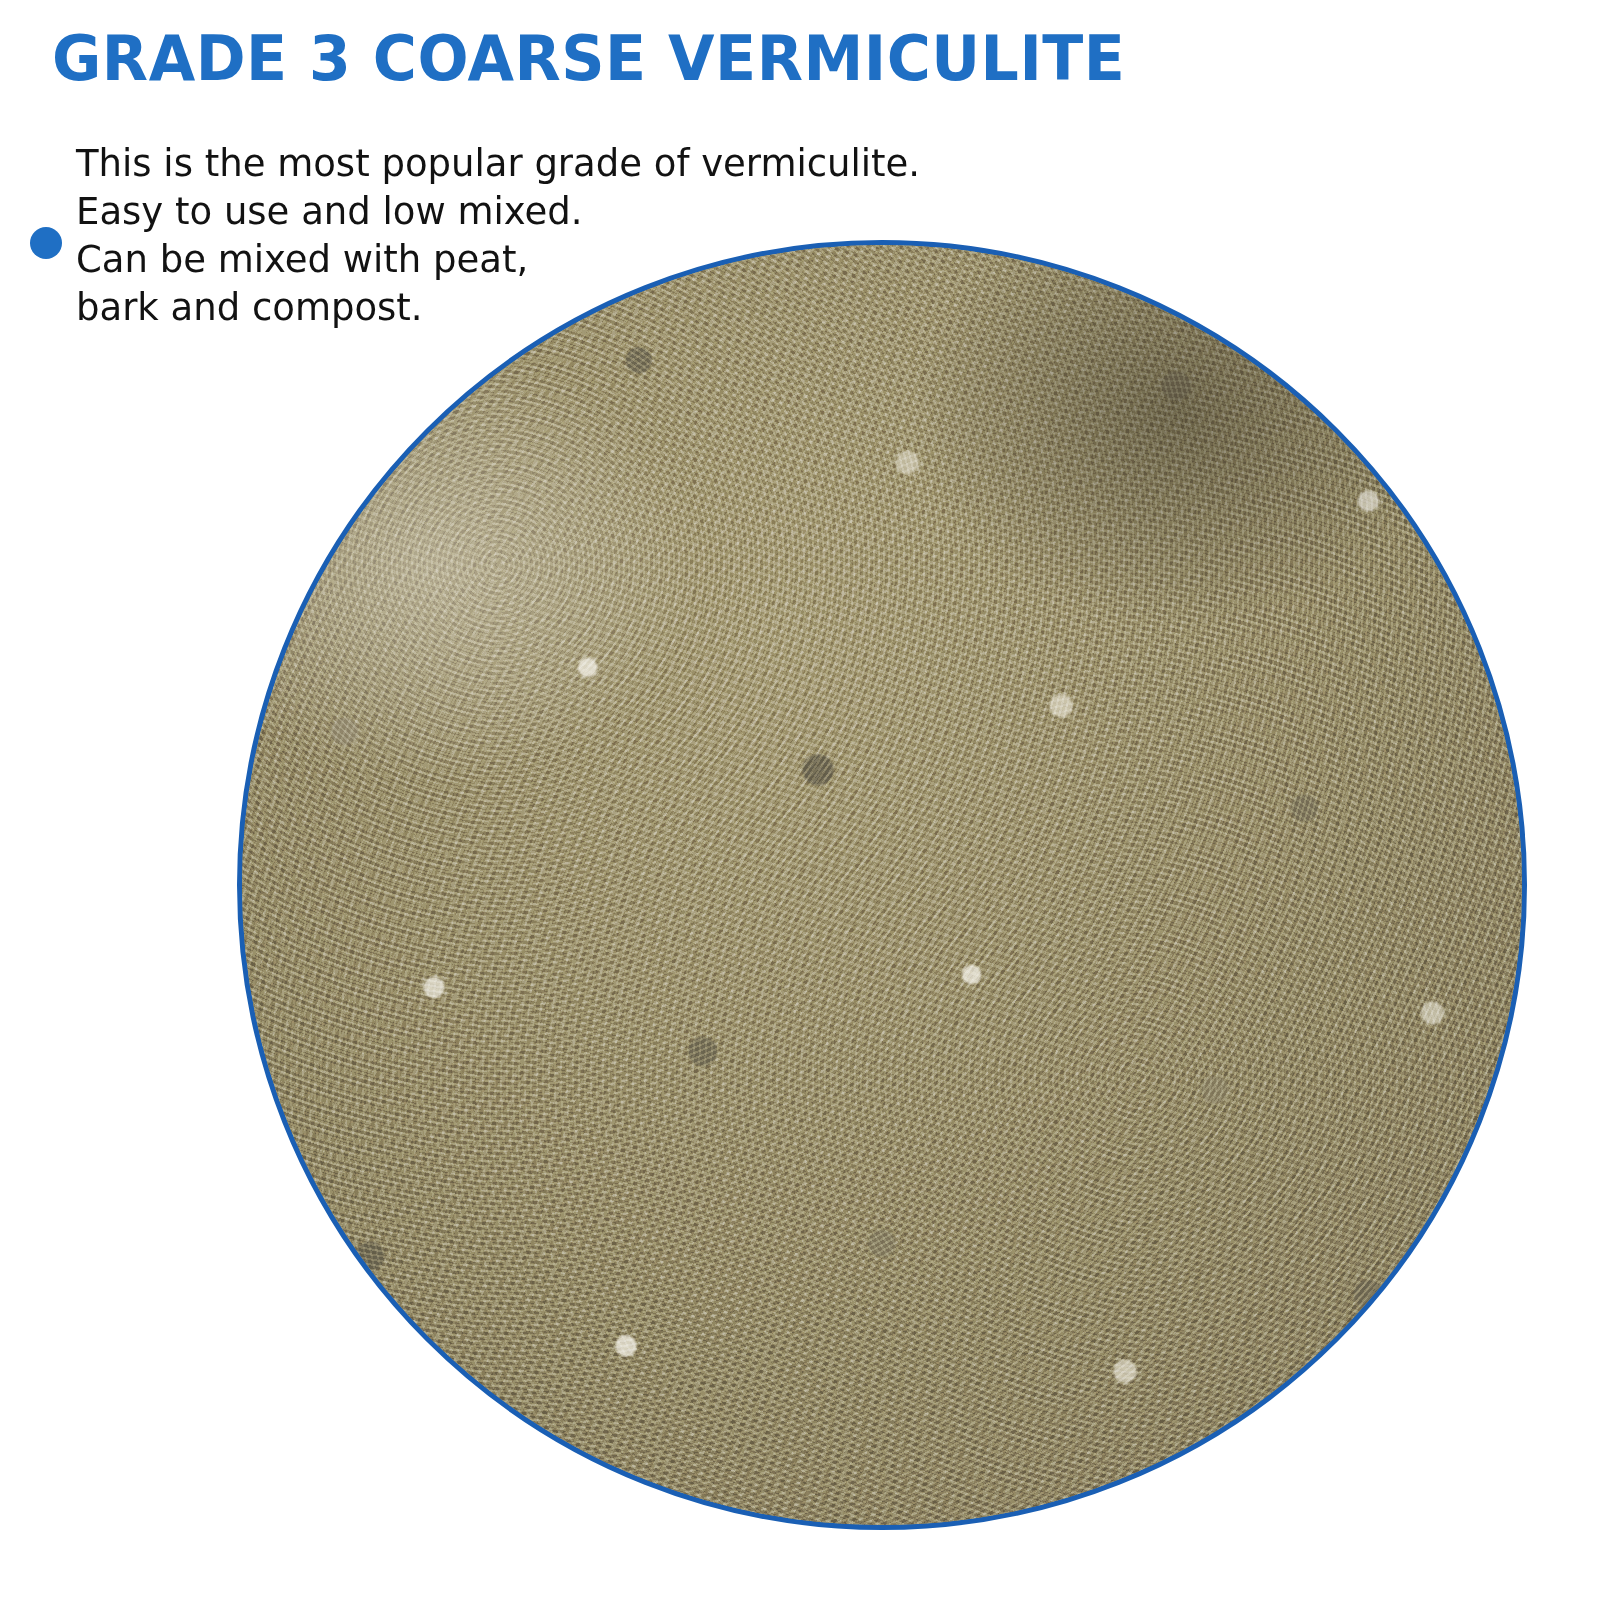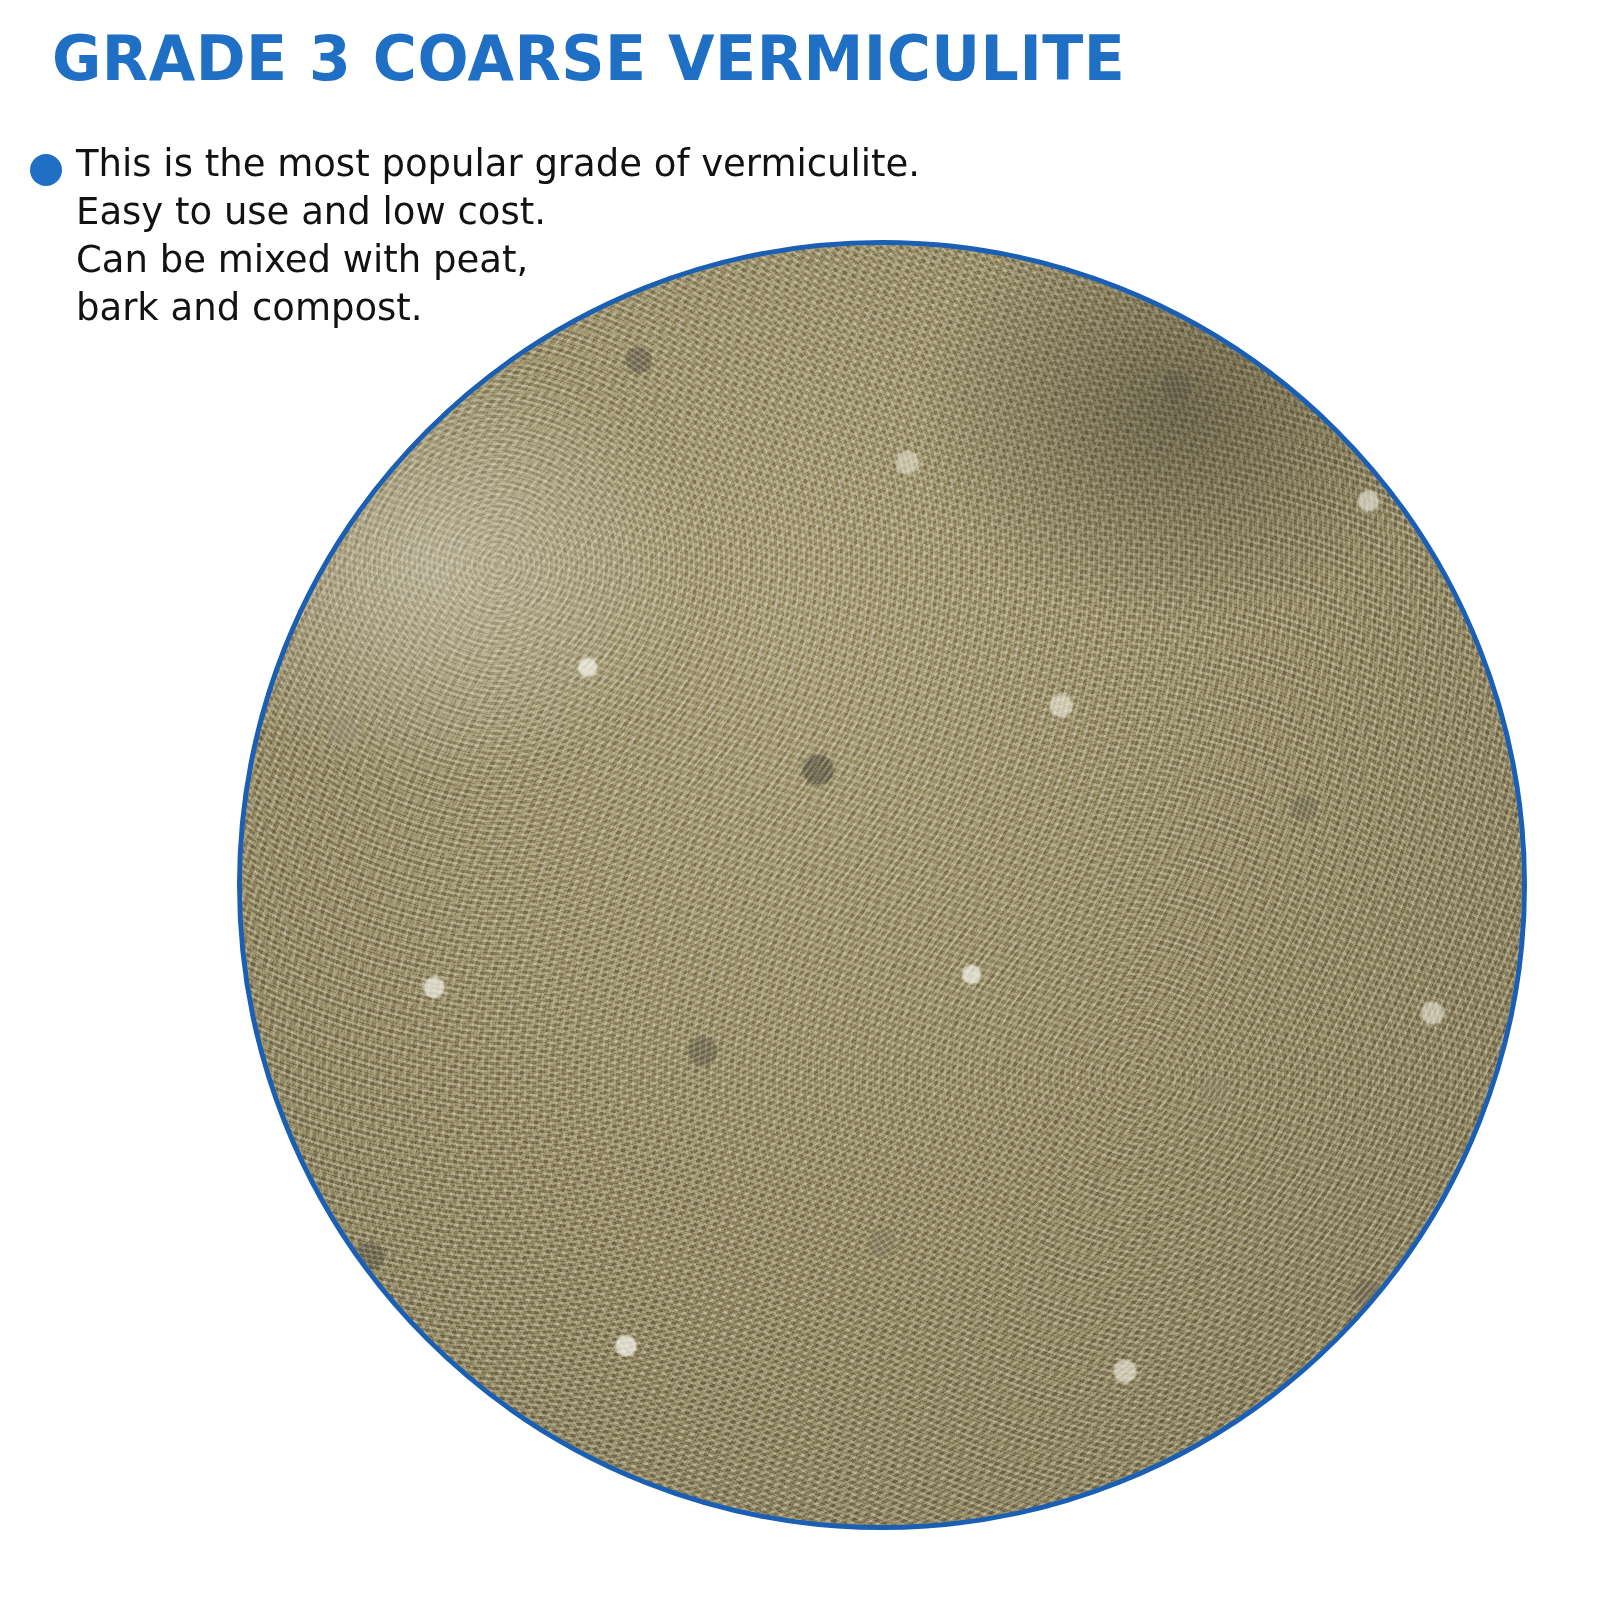--- a/index.html
+++ b/index.html
@@ -30,21 +30,21 @@
     transform: scaleX(0.97);
     transform-origin: left center;
   }
 
   
   .bullet-block {
     position: absolute;
     left: 30px;
     top: 140px;
     display: flex;
-    align-items: flex-start;
+    align-items: center;
   }
   .bullet-dot {
     width: 32px;
     height: 32px;
     border-radius: 50%;
     background: #1f6fc4;
     margin-top: 14px;
     margin-right: 14px;
     flex: 0 0 auto;
   }
@@ -133,21 +133,21 @@
 </style>
 </head>
 <body>
 
 <div class="title">GRADE 3 COARSE VERMICULITE</div>
 
 <div class="bullet-block">
   <div class="bullet-dot"></div>
   <div class="bullet-lines">
     <div>This is the most popular grade of vermiculite.</div>
-    <div>Easy to use and low cost.</div>
+    <div>Easy to use and low mixed.</div>
     <div>Can be mixed with peat,</div>
     <div>bark and compost.</div>
   </div>
 </div>
 
 <div class="photo-circle">
   <div class="photo-inner"></div>
   <div class="photo-grain"></div>
   <div class="photo-dark-top"></div>
   <div class="photo-light-left"></div>

